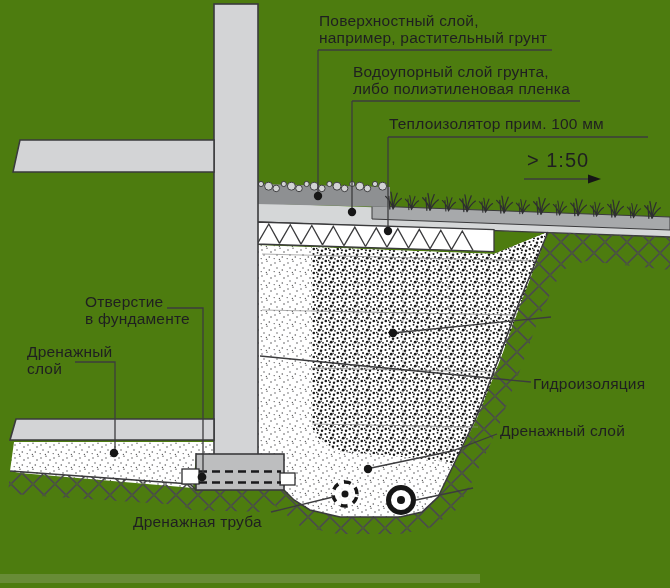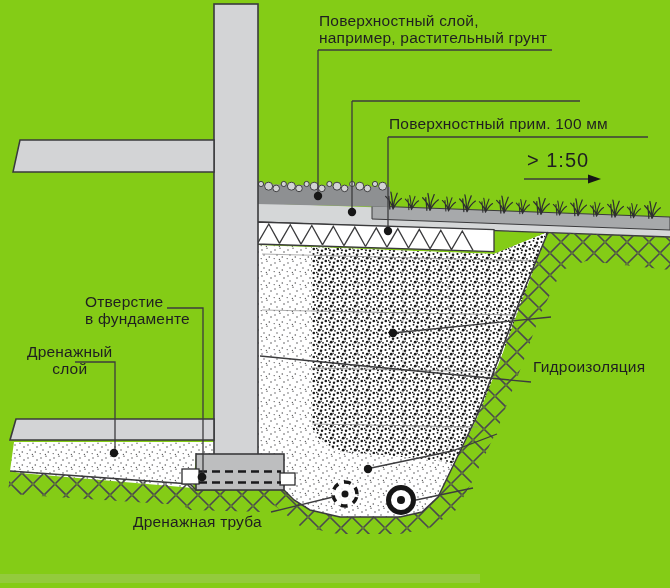--- a/index.html
+++ b/index.html
@@ -2,29 +2,29 @@
 <html style="--ink: #1f1f21; --line: #3a3a3c; --wall: #d3d4d6; --footing: #bdbebf; --dark-band: #a7a9ab; --light-band: #d5d7d8; --pebble: #8e9092; --hatch: #4a4a4c; --speckle: #1a1a1a; --leader: #3c3c3e;"><head>
 <meta charset="utf-8">
 <style>
   :root{
     --ink:#1f1f21; --line:#3a3a3c; --wall:#d3d4d6; --footing:#bdbebf;
     --dark-band:#a7a9ab; --light-band:#d5d7d8; --pebble:#8e9092;
     --hatch:#4a4a4c; --speckle:#1a1a1a; --leader:#3c3c3e;
   }
   html,body{margin:0;padding:0;background:#ffffff;}
   .stage{
-    position:relative;width:670px;height:588px;background:#84cc16;overflow:hidden;
+    position:relative;width:670px;height:588px;background:#4d7c0f;overflow:hidden;
     font-family:"Liberation Sans","DejaVu Sans",sans-serif;color:var(--ink);
   }
   .stage svg{position:absolute;left:0;top:0;}
   .lbl{
     position:absolute;font-size:15.5px;line-height:16.5px;letter-spacing:.2px;
     color:var(--ink);white-space:nowrap;
   }
-  .lbl .l2{display:block;text-align:center;}
+  .lbl .l2{display:block;}
   .slope-lbl{font-size:20px;letter-spacing:1px;font-weight:500;}
 </style>
 </head>
 <body>
 
 <div class="stage">
 
 <svg width="670" height="588" viewBox="0 0 670 588">
   <defs>
     <pattern id="denseDots" width="12" height="12" patternUnits="userSpaceOnUse">
@@ -183,43 +183,50 @@
   </g>
 
   <rect x="0" y="574" width="480" height="9" fill="#c9c9c9" opacity="0.22"></rect>
 </svg>
 
 <div class="lbl" style="left:319px;top:13px;">
   <span>Поверхностный слой,</span>
   <span class="l2">например, растительный грунт</span>
 </div>
 
+<div class="lbl" style="left:353px;top:64px;">
+  <span>Водоупорный слой грунта,</span>
+  <span class="l2">либо полиэтиленовая пленка</span>
+</div>
 
 <div class="lbl" style="left:389px;top:116px;">
-  <span>Поверхностный прим. 100 мм</span>
+  <span>Теплоизолятор прим. 100 мм</span>
 </div>
 
 <div class="lbl slope-lbl" style="left:527px;top:152px;">
   <span>&gt; 1:50</span>
 </div>
 
 <div class="lbl" style="left:27px;top:344px;">
   <span>Дренажный</span>
   <span class="l2">слой</span>
 </div>
 
 <div class="lbl" style="left:85px;top:294px;">
   <span>Отверстие</span>
   <span class="l2">в фундаменте</span>
 </div>
 
 
-<div class="lbl" style="left:533px;top:359px;">
+<div class="lbl" style="left:533px;top:376px;">
   <span>Гидроизоляция</span>
 </div>
 
+<div class="lbl" style="left:500px;top:423px;">
+  <span>Дренажный слой</span>
+</div>
 
 
 <div class="lbl" style="left:133px;top:503px;margin-top:11px;">
   <span>Дренажная труба</span>
 </div>
 
 </div>
 
 </body></html>

